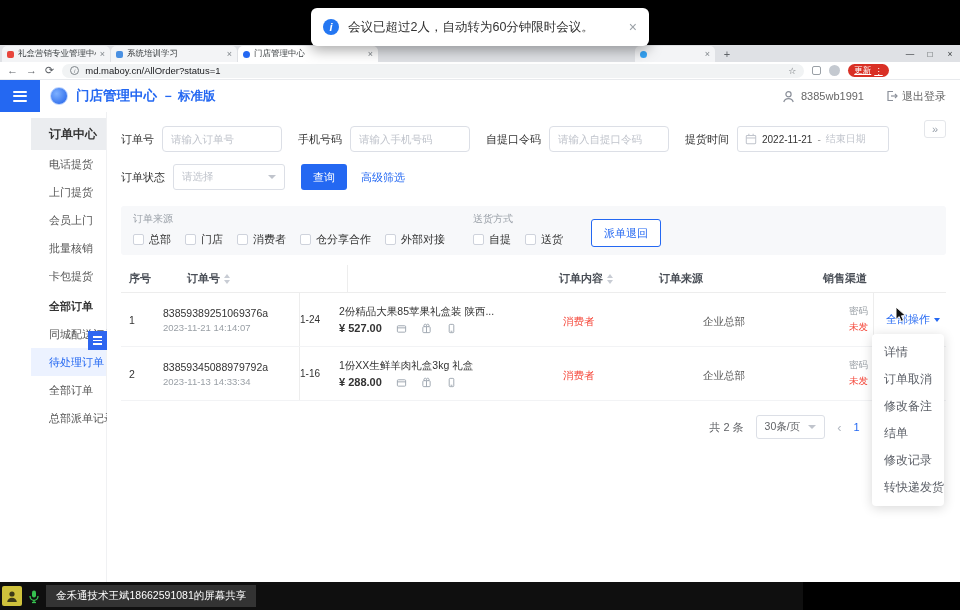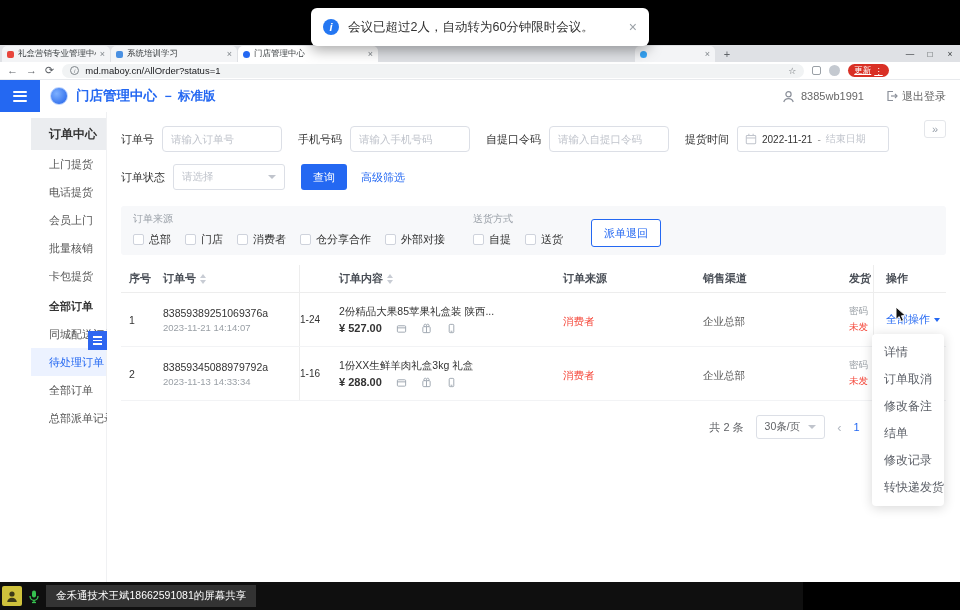--- a/index.html
+++ b/index.html
@@ -102,28 +102,28 @@
     display: flex; align-items: flex-end; gap: 28px; }
   .pgroup { display: flex; flex-direction: column; gap: 6px; }
   .plabel { font-size: 10px; color: #9aa0a8; }
   .pchecks { display: flex; align-items: center; gap: 14px; height: 15px; }
   .chk { display: flex; align-items: center; gap: 5px; font-size: 11px; color: #333; white-space: nowrap; }
   .box { width: 11px; height: 11px; border: 1px solid #cfd3dc; border-radius: 2px; background: #fff; flex: none; }
   .btn-outline { height: 28px; padding: 0 12px; background: #fff; border: 1px solid #2468f2; color: #2468f2;
     font-size: 11px; border-radius: 3px; font-family: inherit; margin-bottom: 0; white-space: nowrap; }
   
   .thead { margin-top: 10px; display: flex; align-items: center; height: 28px;
-    border-bottom: 1px solid #ededed; font-size: 11px; color: #4a4f57; font-weight: bold; }
+    border-bottom: 1px solid #ededed; font-size: 11px; color: #4a4f57; font-weight: bold; gap: 24px; }
   .trow { display: flex; align-items: center; height: 54px; border-bottom: 1px solid #f2f3f5; }
   .hcell { display: flex; align-items: center; gap: 4px; }
   .c-idx { width: 42px; padding-left: 8px; flex: none; }
   .c-no { width: 136px; flex: none; min-width: 0; }
   .c-clip1 { width: 40px; flex: none; overflow: hidden; white-space: nowrap; align-self: stretch;
     border-left: 1px solid #ededed; display: flex; align-items: center; }
-  .c-content { width: 224px; flex: none; min-width: 0; padding-right: 22px; }
+  .c-content { width: 224px; flex: none; min-width: 0; padding-right: 22px; justify-content: flex-end; }
   .c-source { width: 140px; flex: none; }
   .c-channel { width: 146px; flex: none; }
   .c-clip2 { width: 24px; flex: none; overflow: hidden; white-space: nowrap; }
   .c-action { flex: 1; border-left: 1px solid #ededed; align-self: stretch;
     display: flex; align-items: center; padding-left: 12px; min-width: 0; }
   .sort { display: inline-flex; flex-direction: column; }
   .sort i { display: block; width: 0; height: 0; border-left: 3.5px solid transparent; border-right: 3.5px solid transparent; }
   .s-up { border-bottom: 4px solid #c8ccd4; }
   .s-down { border-top: 4px solid #c8ccd4; margin-top: 2px; }
   .cell2 { display: flex; flex-direction: column; gap: 3px; min-width: 0; }
@@ -235,22 +235,22 @@
             <path d="M9 4 L11 6 L9 8" fill="none" stroke="#8a8f99" stroke-width="1.2"></path>
           </svg>
           <span>退出登录</span>
         </span>
       </div>
     </div>
 
     <div class="appbody">
       <aside class="sidebar">
         <div class="side-head">订单中心</div>
+        <div class="side-item">电话提货</div>
         <div class="side-item">上门提货</div>
-        <div class="side-item">电话提货</div>
         <div class="side-item">会员上门</div>
         <div class="side-item">批量核销</div>
         <div class="side-item">卡包提货</div>
         <div class="side-item side-section">全部订单</div>
         <div class="side-item">同城配送订单</div>
         <div class="side-item active">待处理订单</div>
         <div class="side-item">全部订单</div>
         <div class="side-item">总部派单记录</div>
         <div class="side-handle">
             <i></i>

